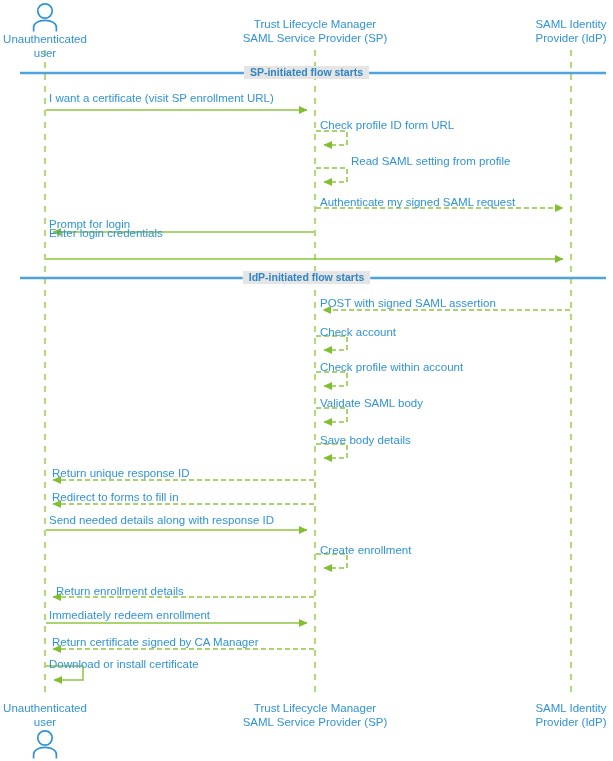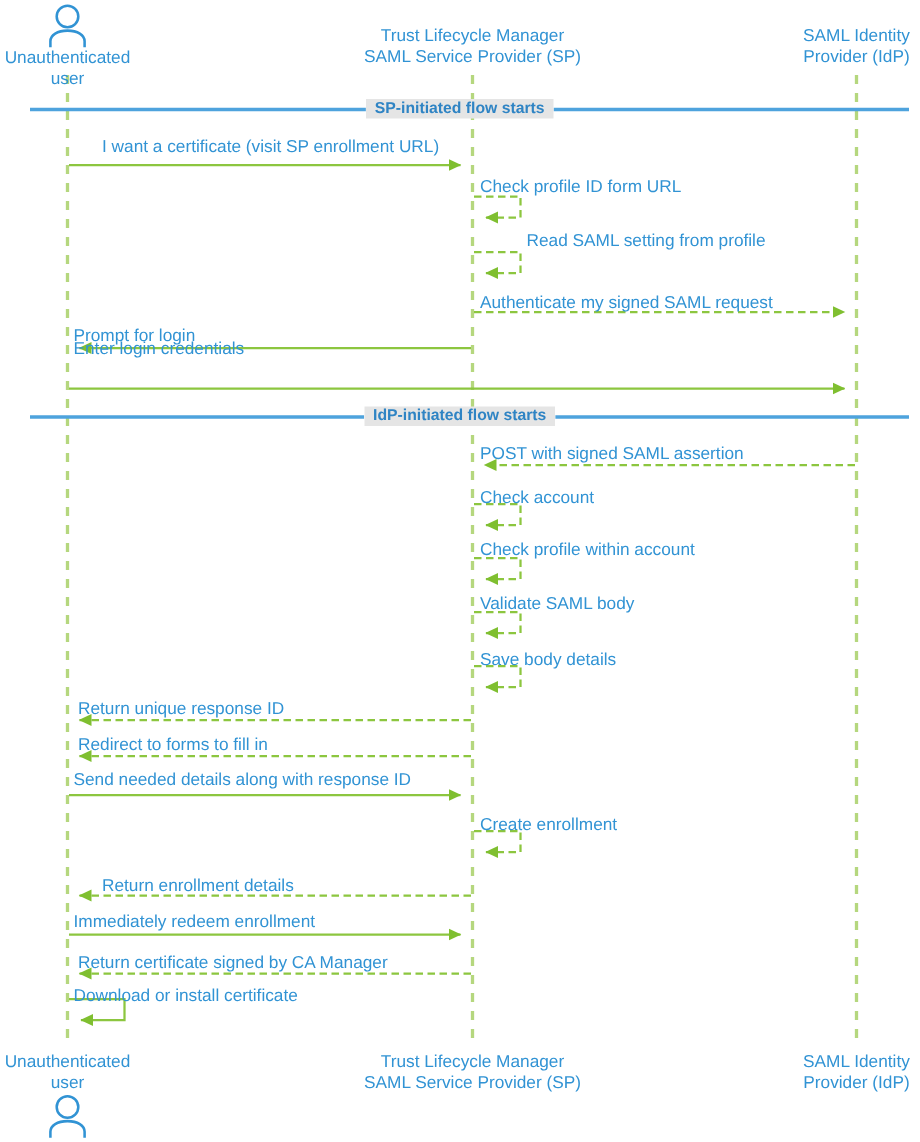--- a/index.html
+++ b/index.html
@@ -126,36 +126,36 @@
         <div>Trust Lifecycle Manager</div>
         <div>SAML Service Provider (SP)</div>
       </div>
       <div class="participant-label" style="position: absolute; left: 461px; width: 220px; top: 18px;">
         <div>SAML Identity</div>
         <div>Provider (IdP)</div>
       </div>
     </div>
 
   <div id="message-labels">
-      <div class="lbl msg-label" style="left: 49px; top: 92px; margin-left: 19px;">I want a certificate (visit SP enrollment URL)</div>
+      <div class="lbl msg-label" style="left: 49px; top: 92px;">I want a certificate (visit SP enrollment URL)</div>
       <div class="lbl msg-label" style="left: 320px; top: 119px;">Check profile ID form URL</div>
       <div class="lbl msg-label" style="left: 320px; top: 155px; margin-left: 31px;">Read SAML setting from profile</div>
       <div class="lbl msg-label" style="left: 320px; top: 196px;">Authenticate my signed SAML request</div>
       <div class="lbl msg-label" style="left: 49px; top: 218px; text-align: right;">Prompt for login</div>
       <div class="lbl msg-label" style="left: 49px; top: 227px;">Enter login credentials</div>
       <div class="lbl msg-label" style="left: 320px; top: 297px;">POST with signed SAML assertion</div>
       <div class="lbl msg-label" style="left: 320px; top: 326px;">Check account</div>
       <div class="lbl msg-label" style="left: 320px; top: 361px;">Check profile within account</div>
       <div class="lbl msg-label" style="left: 320px; top: 397px;">Validate SAML body</div>
       <div class="lbl msg-label" style="left: 320px; top: 434px;">Save body details</div>
       <div class="lbl msg-label" style="left: 52px; top: 467px;">Return unique response ID</div>
       <div class="lbl msg-label" style="left: 52px; top: 491px;">Redirect to forms to fill in</div>
       <div class="lbl msg-label" style="left: 49px; top: 514px;">Send needed details along with response ID</div>
       <div class="lbl msg-label" style="left: 320px; top: 544px;">Create enrollment</div>
-      <div class="lbl msg-label" style="left: 56px; top: 585px; padding-left: 12px;">Return enrollment details</div>
+      <div class="lbl msg-label" style="left: 44px; top: 585px; padding-left: 12px;">Return enrollment details</div>
       <div class="lbl msg-label" style="left: 49px; top: 609px;">Immediately redeem enrollment</div>
       <div class="lbl msg-label" style="left: 52px; top: 636px;">Return certificate signed by CA Manager</div>
       <div class="lbl msg-label" style="left: 49px; top: 658px;">Download or install certificate</div>
     </div>
 
   <div id="separator-labels">
       <div class="lbl sep-label" style="left: 243.906px; top: 66px;">SP-initiated flow starts</div>
       <div class="lbl sep-label" style="left: 242.742px; top: 271px;">IdP-initiated flow starts</div>
     </div>
 

